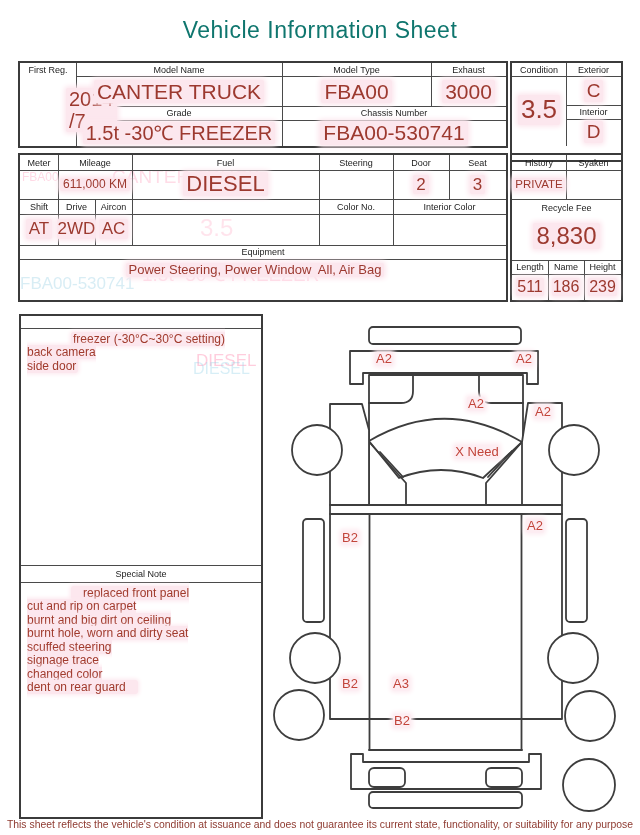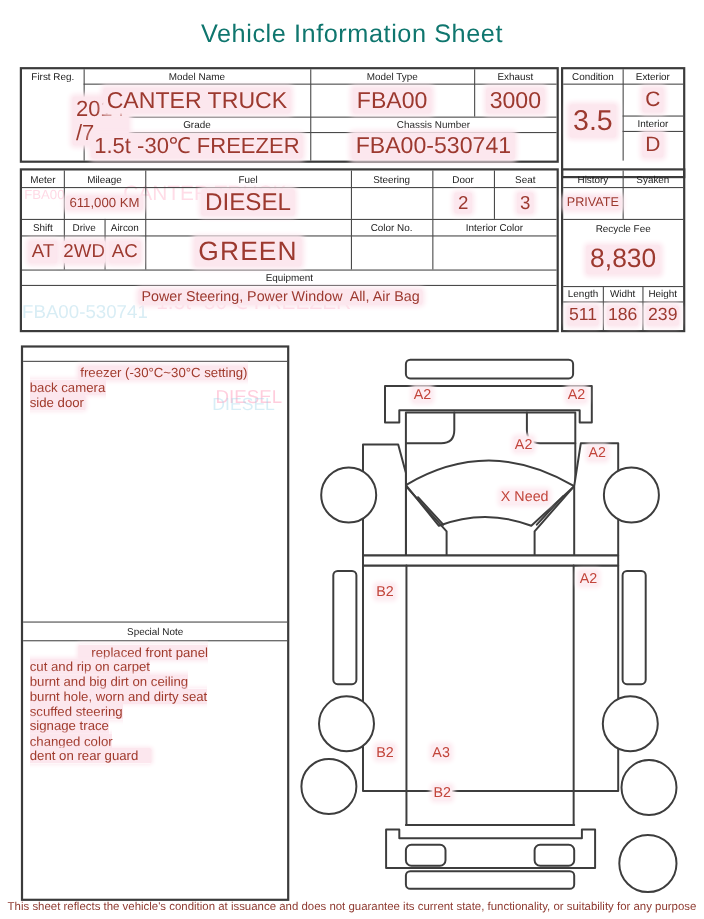--- a/index.html
+++ b/index.html
@@ -143,23 +143,20 @@
 
     <div class="c v" style="left:0;top:60px;width:38px;height:28px;font-size:17px">
       <span class="pk">AT</span>
     </div>
     <div class="c v" style="left:38px;top:60px;width:37px;height:28px;font-size:17px">
       <span class="pk" style="padding:0 1px">2WD</span>
     </div>
     <div class="c v" style="left:75px;top:60px;width:37px;height:28px;font-size:17px">
       <span class="pk">AC</span>
     </div>
-    <div class="c v" style="left:112px;top:59px;width:187px;height:30px;font-size:24px;letter-spacing:1px">
-      <span class="pk">GREEN</span>
-    </div>
 
     <div class="c h" style="left:0;top:91px;width:486px;height:12px">Equipment</div>
     <div class="c v" style="left:0;top:105px;width:470px;height:20px;font-size:13px;justify-content:center">
       <span class="pk" style="white-space:pre">Power Steering, Power Window  All, Air Bag</span>
     </div>
   </div>
 
   <div class="box" style="left:510px;top:153px;width:113px;height:149px">
     <div class="hl2" style="left:0;top:15px;width:109px"></div>
     <div class="vl" style="left:54px;top:0;height:44px"></div>
@@ -174,21 +171,21 @@
     <div class="c v" style="left:0;top:17px;width:54px;height:25px;font-size:11.5px">
       <span class="pk" style="padding:0 2px">PRIVATE</span>
     </div>
 
     <div class="c h" style="left:0;top:47px;width:109px;height:12px">Recycle Fee</div>
     <div class="c v" style="left:0;top:62px;width:109px;height:38px;font-size:24px">
       <span class="pk">8,830</span>
     </div>
 
     <div class="c h" style="left:0;top:106px;width:36px;height:12px">Length</div>
-    <div class="c h" style="left:36px;top:106px;width:36px;height:12px">Widht</div>
+    <div class="c h" style="left:36px;top:106px;width:36px;height:12px">Name</div>
     <div class="c h" style="left:72px;top:106px;width:37px;height:12px">Height</div>
     <div class="c v" style="left:0;top:120px;width:36px;height:24px;font-size:16px">
       <span class="pk" style="padding:0 1px">511</span>
     </div>
     <div class="c v" style="left:36px;top:120px;width:36px;height:24px;font-size:16px">
       <span class="pk" style="padding:0 1px">186</span>
     </div>
     <div class="c v" style="left:72px;top:120px;width:37px;height:24px;font-size:16px">
       <span class="pk" style="padding:0 1px">239</span>
     </div>

